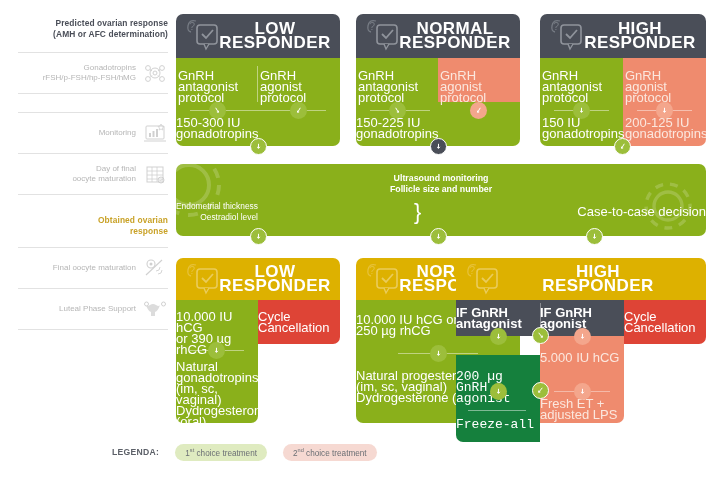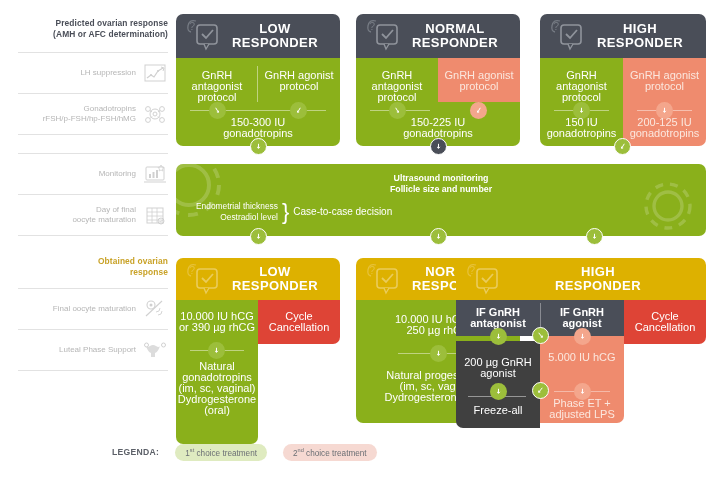--- a/index.html
+++ b/index.html
@@ -34,32 +34,32 @@
   .side-gap{height:18px;}
   .side-rule{border-top:1px solid #e2e2e2;}
 
   
   .card{position:absolute;border-radius:7px;overflow:hidden;}
   .hdr{
     height:44px;display:flex;align-items:center;justify-content:center;
     position:relative;
   }
   .hdr .ttl{
-    color:#ffffff;font-weight:bold;font-size:13px;line-height:14px;
+    color:#ffffff;font-weight:bold;font-size:17px;line-height:14px;
     text-align:center;letter-spacing:.4px;padding-left:40px;padding-right:6px;
   }
   .hdr.dark{background:#4a4e58;}
   .hdr.gold{background:#ddb100;}
   .bubble{position:absolute;left:8px;top:4px;width:42px;height:38px;opacity:.55;}
 
   .body{display:flex;}
   .green{background:#8ab01b;}
 
   .txt{
-    color:#ffffff;font-size:11px;line-height:11px;text-align:center;
+    color:#ffffff;font-size:13px;line-height:11px;text-align:left;
   }
   .txt.dim{color:#fbe7de;}
   .txt.b{font-weight:bold;}
 
   
   .arrow{
     position:absolute;width:17px;height:17px;border-radius:50%;
     display:flex;align-items:center;justify-content:center;
     box-sizing:border-box;
   }
@@ -75,27 +75,27 @@
     position:absolute;left:176px;top:164px;width:530px;height:72px;
     background:#8ab01b;border-radius:7px;overflow:hidden;
   }
   .gear{position:absolute;opacity:.18;}
   .band-main{
     position:absolute;left:0;right:0;top:9px;text-align:center;
     color:#ffffff;font-weight:bold;font-size:8.8px;line-height:11px;
   }
   .band-sub{
     position:absolute;left:0;right:0;top:37px;
-    display:flex;align-items:center;justify-content:flex-start;gap:0px;padding-left:20px;
+    display:flex;align-items:center;justify-content:space-between;gap:0px;
   }
   .band-sub .two{
     color:#ffffff;font-size:8.4px;line-height:10.5px;text-align:right;
   }
   .band-sub .brace{font-size:22px;color:#ffffff;line-height:18px;margin:0 4px;font-weight:300;}
-  .band-sub .dec{color:#ffffff;font-size:10px;}
+  .band-sub .dec{color:#ffffff;font-size:13px;}
 
   
   .legend{position:absolute;left:112px;top:444px;display:flex;align-items:center;gap:16px;}
   .legend .lg{font-size:8.6px;color:#5c6068;font-weight:bold;letter-spacing:.3px;}
   .pill{
     font-size:8.2px;color:#6b6f74;padding:3px 10px;border-radius:9px;
   }
   .pill.g{background:#dfebc0;}
   .pill.p{background:#f6d9d2;}
   sup{font-size:5.6px;vertical-align:super;}
@@ -103,32 +103,20 @@
 </head>
 <body>
 
 <div class="canvas">
 
   <div class="sidebar">
     <div class="side-title">Predicted ovarian response</div>
     <div class="side-title">(AMH or AFC determination)</div>
     <div style="height:12px"></div>
 
-    <div class="side-row">
-      <div class="lbl">LH suppression</div>
-      <div class="ico">
-        <svg viewBox="0 0 26 26">
-            <rect x="3" y="5" width="20" height="16" fill="none" stroke="#aaa" stroke-width="1"></rect>
-            <polyline points="5,18 9,15 12,17 16,11 21,8" fill="none" stroke="#aaa" stroke-width="1.2"></polyline>
-            <circle cx="9" cy="15" r="1" fill="#aaa"></circle>
-            <circle cx="16" cy="11" r="1" fill="#aaa"></circle>
-            <path d="M19 7 l3 1 -1 3" fill="none" stroke="#aaa" stroke-width="1"></path>
-          </svg>
-      </div>
-    </div>
 
     <div class="side-row">
       <div style="text-align:right">
         <div class="lbl">Gonadotropins</div>
         <div class="lbl">rFSH/p-FSH/hp-FSH/hMG</div>
       </div>
       <div class="ico">
         <svg viewBox="0 0 26 26">
             <circle cx="13" cy="13" r="5" fill="none" stroke="#aaa" stroke-width="1"></circle>
             <circle cx="13" cy="13" r="2" fill="none" stroke="#aaa" stroke-width="1"></circle>
@@ -415,21 +403,21 @@
             <path d="M18 16 l4 4 7 -8" fill="none" stroke="#f5e2a4" stroke-width="1.8"></path>
             <path d="M20 26 l2 5 3 -5" fill="#ddb100" stroke="#f5e2a4" stroke-width="1.4"></path>
           </svg>
       </div>
       <div class="ttl">
         <div>LOW</div>
         <div>RESPONDER</div>
       </div>
     </div>
   </div>
-  <div style="position:absolute;left:176px;top:300px;width:82px;height:144px;background:#8ab01b;border-radius:0 0 7px 7px;">
+  <div style="position:absolute;left:176px;top:300px;width:82px;height:123px;background:#8ab01b;border-radius:0 0 7px 7px;">
     <div style="position:absolute;left:0;right:0;top:11px;" class="txt">
       <div>10.000 IU hCG</div>
         <div>or 390 µg rhCG</div>
     </div>
     <div class="divline" style="left:14px;top:50px;width:54px;height:1px;"></div>
     <div class="arrow a-greenflat" style="left:32px;top:42px;">
       <svg viewBox="0 0 10 10">
           <path d="M5 2 V7 M5 7 L3.4 5.4 M5 7 L6.6 5.4" stroke="#ffffff" stroke-width="1.1" fill="none"></path>
         </svg>
     </div>
@@ -514,37 +502,37 @@
         <div>agonist</div>
     </div>
   </div>
   <div style="position:absolute;left:624px;top:300px;width:82px;height:44px;background:#de4436;border-radius:0 0 7px 0;">
     <div style="position:absolute;left:0;right:0;top:11px;" class="txt">
       <div>Cycle</div>
         <div>Cancellation</div>
     </div>
   </div>
 
-  <div style="position:absolute;left:456px;top:341px;width:84px;height:87px;background:#404040;border-radius:0 0 0 7px;">
+  <div style="position:absolute;left:456px;top:355px;width:84px;height:87px;background:#15803d;border-radius:0 0 0 7px;font-family:Liberation Mono, monospace;">
     <div style="position:absolute;left:0;right:0;top:16px;" class="txt">
       <div>200 µg GnRH</div>
         <div>agonist</div>
     </div>
     <div class="divline" style="left:12px;top:55px;width:58px;height:1px;"></div>
     <div style="position:absolute;left:0;right:0;top:64px;" class="txt">
       <div>Freeze-all</div>
     </div>
   </div>
   <div style="position:absolute;left:540px;top:336px;width:84px;height:87px;background:#ef8b6e;border-radius:0 0 7px 0;">
     <div style="position:absolute;left:0;right:0;top:16px;" class="txt dim">
       <div>5.000 IU hCG</div>
     </div>
     <div class="divline" style="left:14px;top:55px;width:56px;height:1px;background:rgba(255,255,255,.4);"></div>
     <div style="position:absolute;left:0;right:0;top:62px;" class="txt dim">
-      <div>Phase ET +</div>
+      <div>Fresh ET +</div>
         <div>adjusted LPS</div>
     </div>
   </div>
 
   <div class="arrow a-greenflat" style="left:490px;top:328px;">
     <svg viewBox="0 0 10 10">
         <path d="M5 2 V7 M5 7 L3.4 5.4 M5 7 L6.6 5.4" stroke="#ffffff" stroke-width="1.1" fill="none"></path>
       </svg>
   </div>
   <div class="arrow a-green" style="left:532px;top:327px;">

